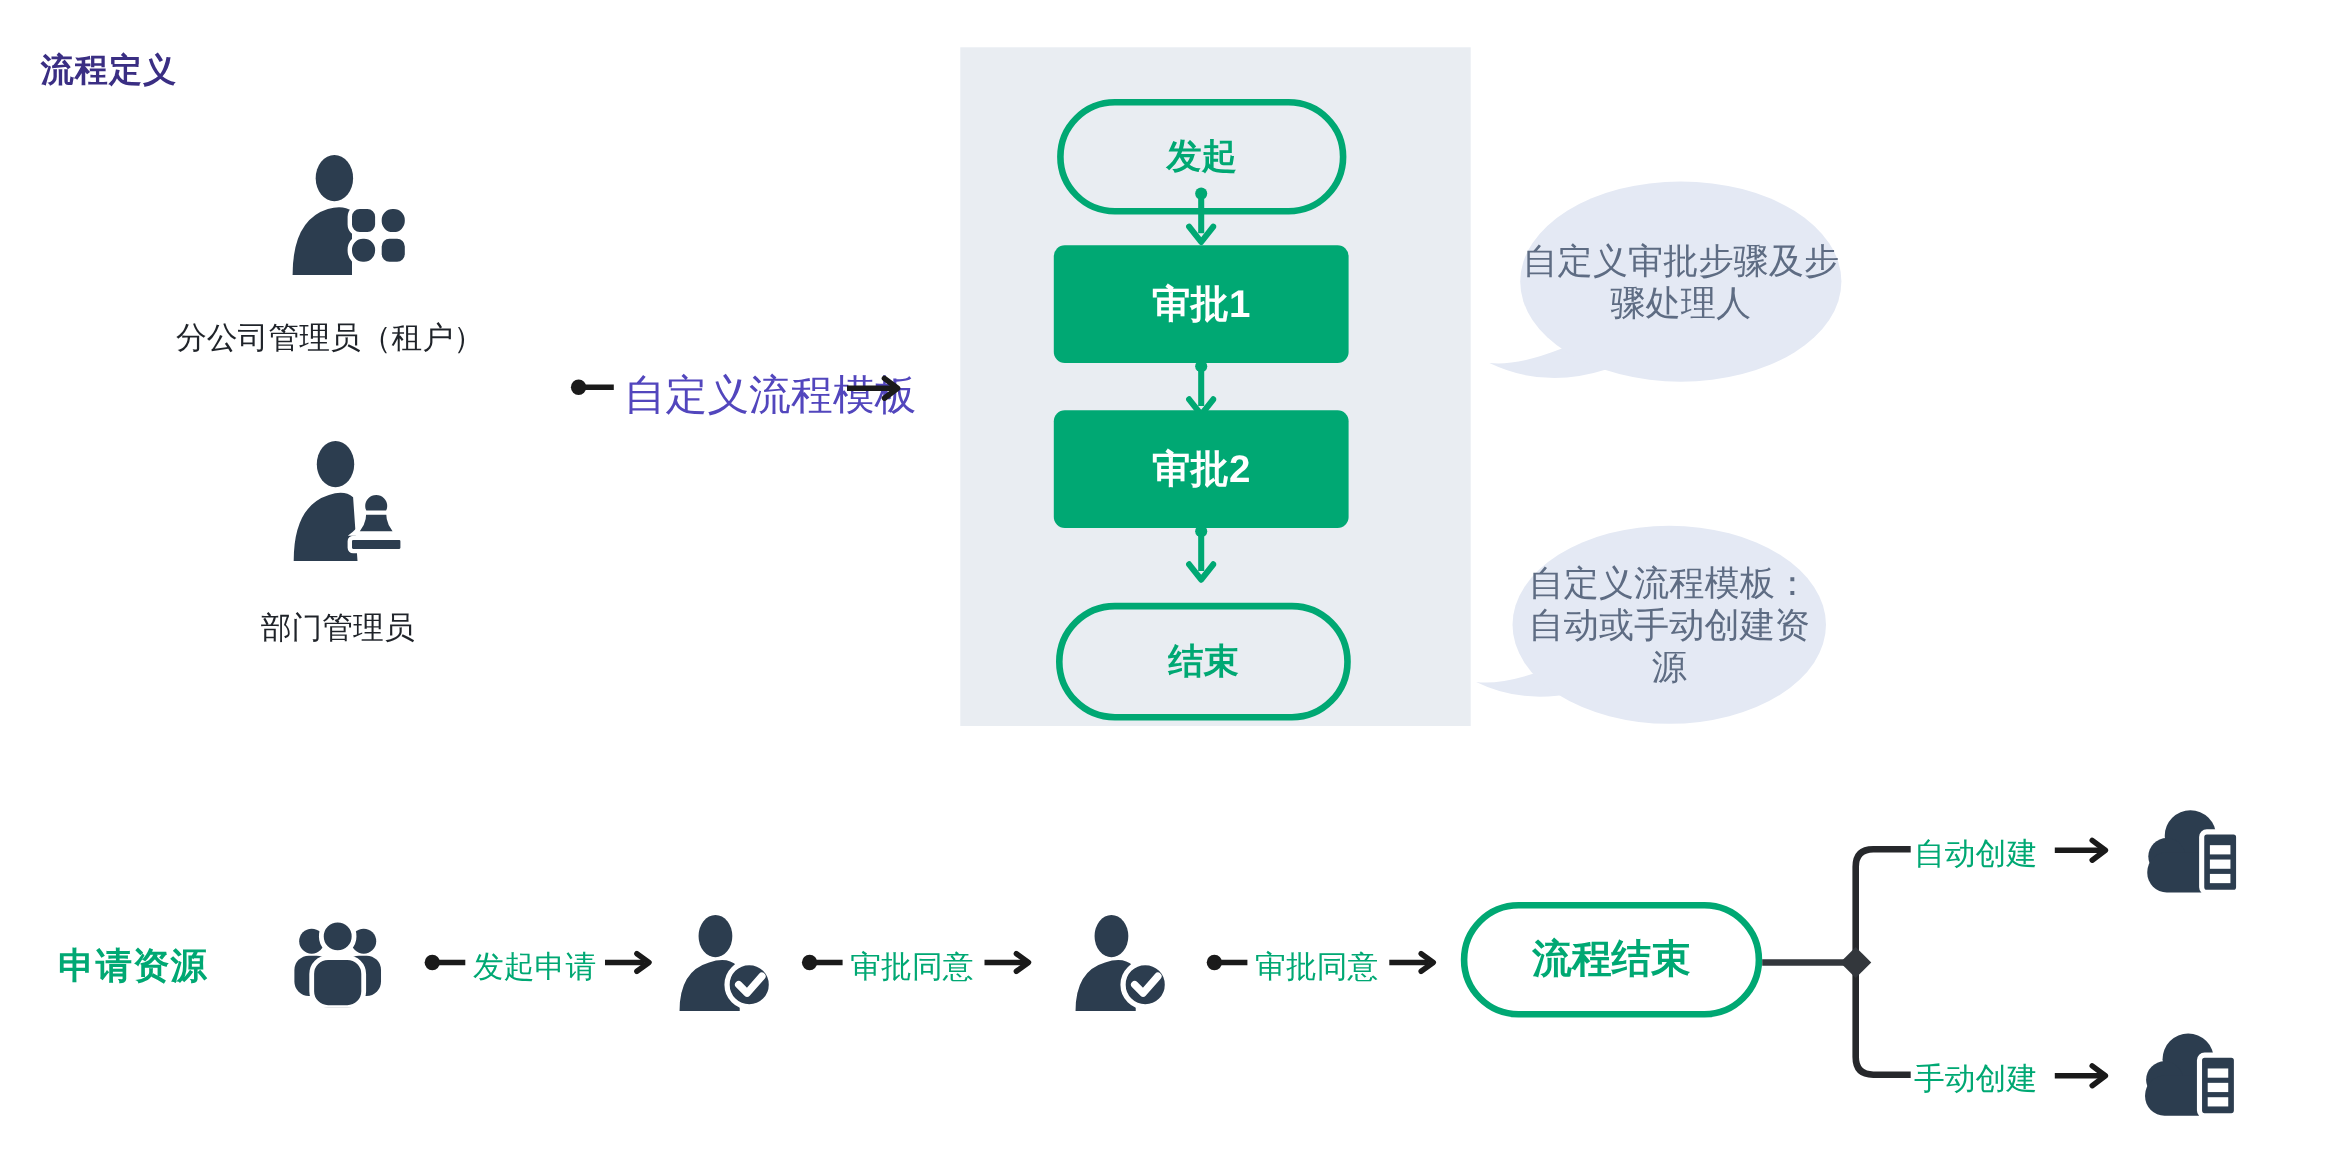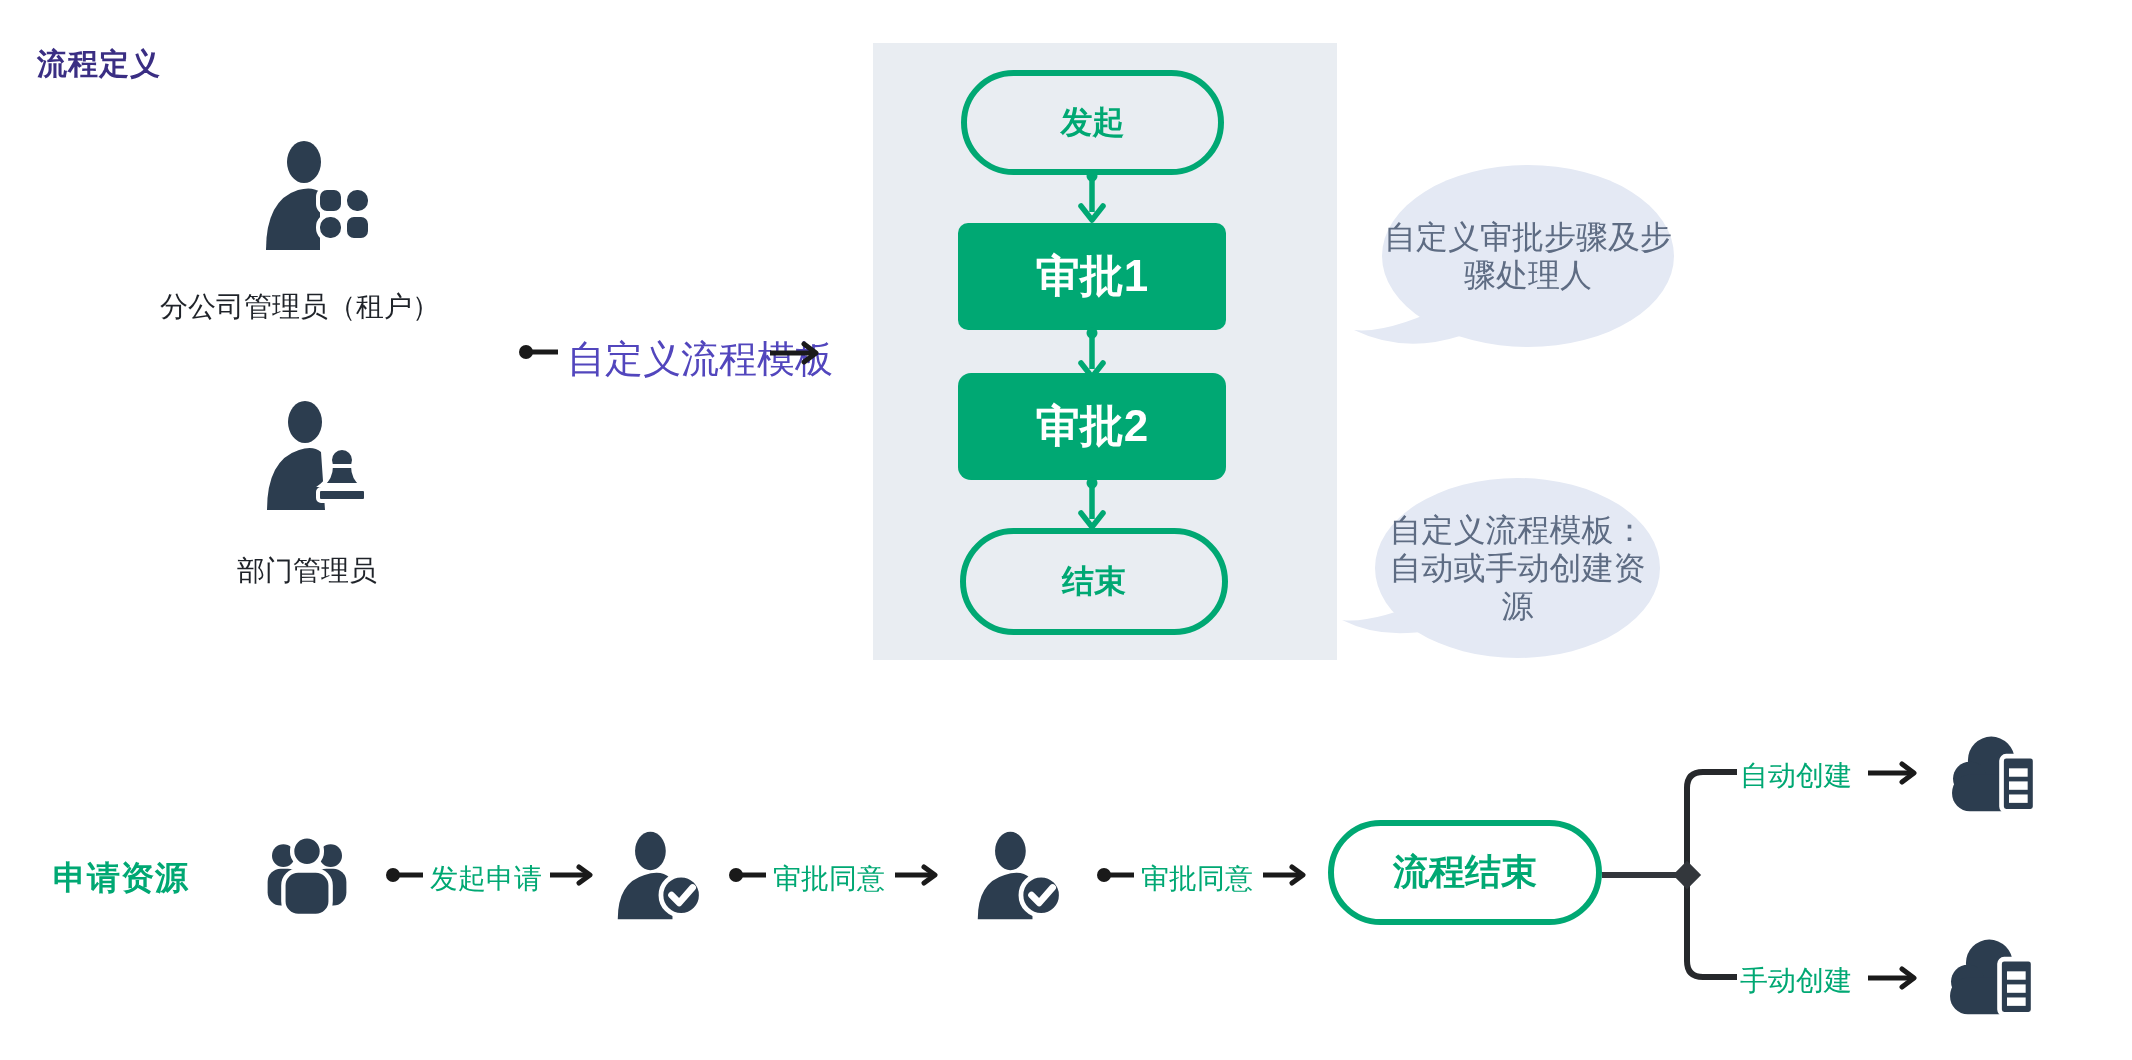--- a/index.html
+++ b/index.html
@@ -14,25 +14,25 @@
   .actor-label{font-size:28px;color:#1F2329;white-space:nowrap;}
   .purple-label{font-size:38px;color:#5246BD;white-space:nowrap;}
   .green-label{font-size:28px;color:#00A873;white-space:nowrap;font-weight:500;}
   .panel{background:#E9EDF2;}
   .node{
     position:absolute;display:flex;align-items:center;justify-content:center;
     box-sizing:border-box;white-space:nowrap;
   }
   .node.pill{
     border:6px solid #00A873;border-radius:60px;color:#00A873;
-    font-size:32px;font-weight:700;background:transparent;
+    font-size:32px;font-weight:700;background:transparent;margin-top:20px;
   }
   .node.box{
     background:#00A873;border-radius:10px;color:#ffffff;
-    font-size:44px;font-weight:700;text-align:right;
+    font-size:35px;font-weight:700;text-align:right;
   }
   .end-pill{
     position:absolute;display:flex;align-items:center;justify-content:center;
     box-sizing:border-box;border:6px solid #00A873;border-radius:60px;
     color:#00A873;font-size:36px;font-weight:700;background:#ffffff;white-space:nowrap;
   }
   .bubble{
     position:absolute;background:#E4E9F4;border-radius:50%;
     display:flex;flex-direction:column;align-items:center;justify-content:center;
     color:#5E6C83;font-size:32px;line-height:38px;text-align:center;
@@ -102,21 +102,21 @@
     <div class="node box" style="left:85px;top:180px;width:268px;height:107px;">审批1</div>
 
     <div class="abs" style="left:205px;top:284px;">
       <svg width="28" height="56" viewBox="0 0 28 56">
         <circle cx="14" cy="6" r="5.5" fill="#00A873"></circle>
         <line x1="14" y1="6" x2="14" y2="42" stroke="#00A873" stroke-width="5.5"></line>
         <path d="M3,36 L14,50 L25,36" fill="none" stroke="#00A873" stroke-width="5.5" stroke-linecap="round" stroke-linejoin="round"></path>
       </svg>
     </div>
 
-    <div class="node box" style="left:85px;top:330px;width:268px;height:107px;border-radius:13px;">审批2</div>
+    <div class="node box" style="left:85px;top:330px;width:268px;height:107px;">审批2</div>
 
     <div class="abs" style="left:205px;top:434px;">
       <svg width="28" height="56" viewBox="0 0 28 56">
         <circle cx="14" cy="6" r="5.5" fill="#00A873"></circle>
         <line x1="14" y1="6" x2="14" y2="42" stroke="#00A873" stroke-width="5.5"></line>
         <path d="M3,36 L14,50 L25,36" fill="none" stroke="#00A873" stroke-width="5.5" stroke-linecap="round" stroke-linejoin="round"></path>
       </svg>
     </div>
 
     <div class="node pill" style="left:87px;top:485px;width:268px;height:107px;">结束</div>

